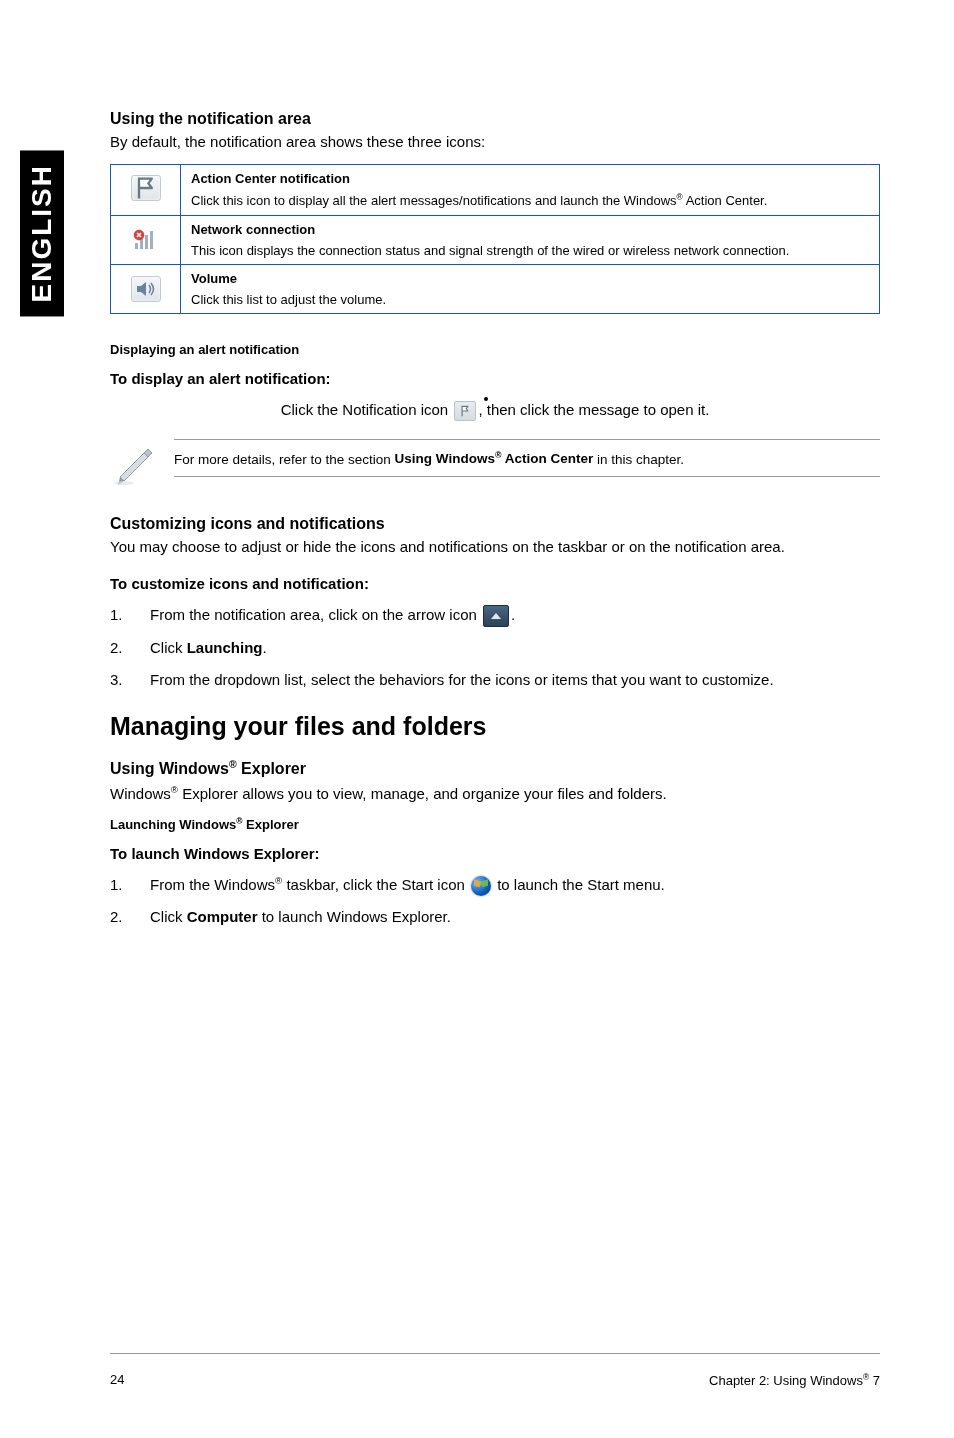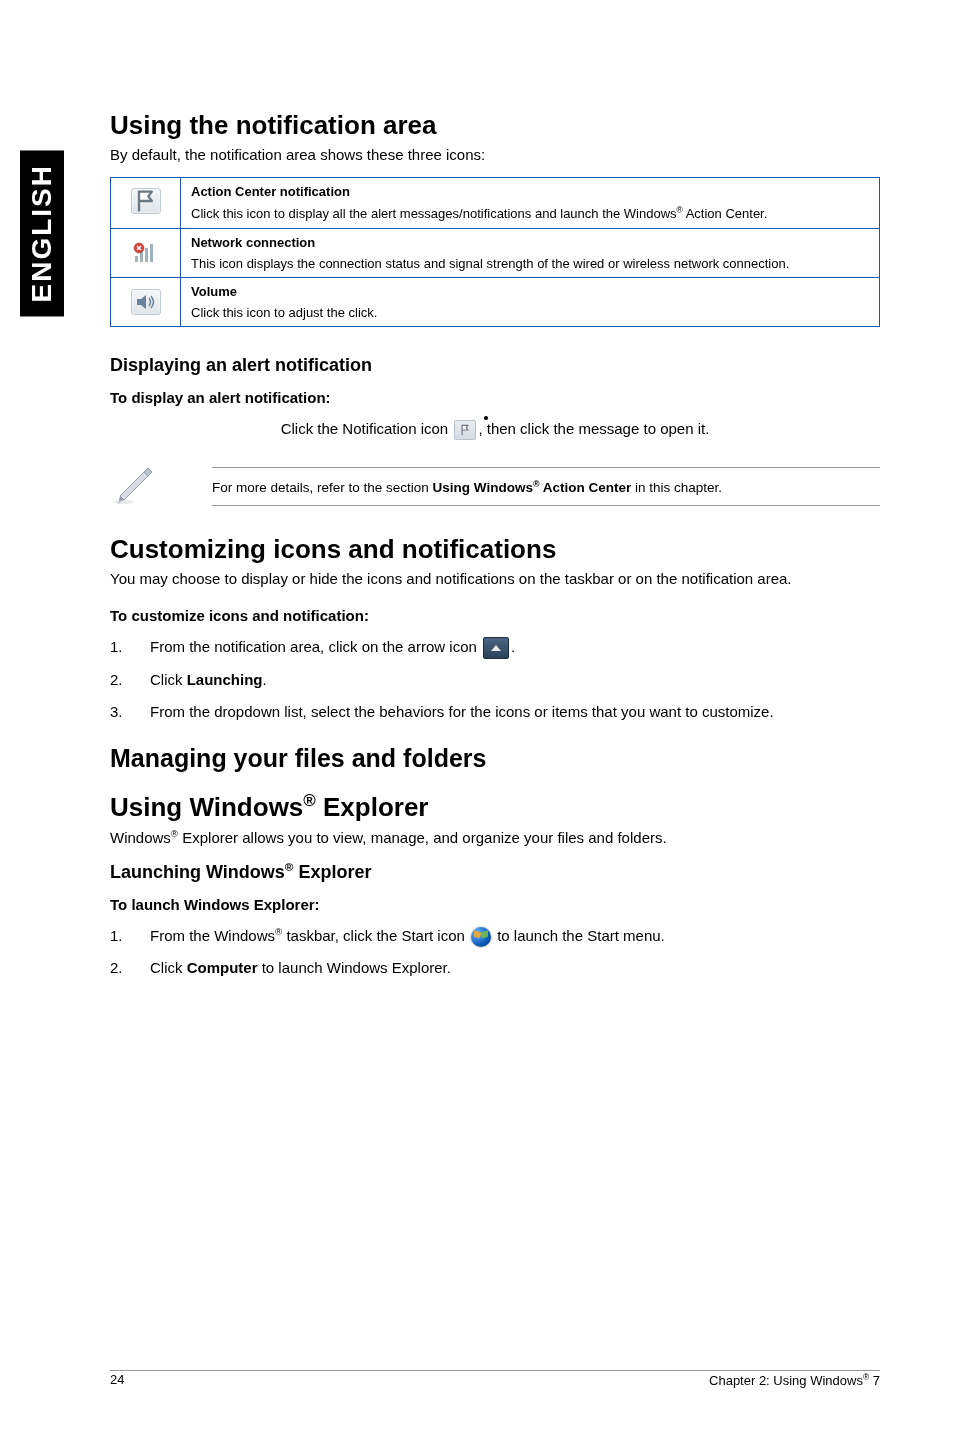--- a/index.html
+++ b/index.html
@@ -28,21 +28,21 @@
     font-family: Arial, Helvetica, sans-serif;
     transform: rotate(180deg);
   }
   .page {
     position: absolute;
     left: 110px;
     top: 110px;
     width: 770px;
   }
   h2.section {
-    font-size: 26px;
+    font-size: 16px;
     font-weight: bold;
     margin: 0 0 4px 0;
   }
   p.body {
     font-size: 15px;
     margin: 4px 0 12px 0;
     line-height: 1.35;
   }
   table.notif {
     width: 100%;
@@ -67,21 +67,21 @@
     font-weight: bold;
     font-size: 13px;
     display: block;
     margin-bottom: 6px;
   }
   .cell-desc {
     font-size: 13px;
     display: block;
   }
   h3.subsection {
-    font-size: 18px;
+    font-size: 13px;
     font-weight: bold;
     margin: 0 0 2px 0;
   }
   .bold-line {
     font-weight: bold;
     font-size: 15px;
     margin: 13px 0 10px 0;
   }
   .bullet-row {
     display: flex;
@@ -104,23 +104,22 @@
     background: linear-gradient(#e8ecef,#d5dbe0);
     border: 1px solid #b8c3cc;
     border-radius: 2px;
     vertical-align: middle;
     margin: 0 2px;
     position: relative;
   }
   .inline-flag-icon svg { width: 14px; height: 14px; }
   .note-block {
     display: flex;
-    align-items: flex-end;
+    align-items: flex-start;
     margin: 10px 0 28px 0;
-    gap: 38px;
   }
   .pencil-icon {
     width: 48px;
     height: 48px;
     flex-shrink: 0;
     margin-right: 16px;
   }
   .note-content {
     flex: 1;
     border-top: 1px solid #999;
@@ -165,21 +164,21 @@
     font-size: 25px;
     font-weight: bold;
     margin: 22px 0 18px 0;
   }
   .footer {
     position: absolute;
     bottom: 50px;
     left: 110px;
     width: 770px;
     border-top: 1px solid #999;
-    padding-top: 1px;
+    padding-top: 18px;
     font-size: 13px;
     display: flex;
     justify-content: space-between;
   }
   .sup { font-size: 0.65em; vertical-align: super; }
   .flag-large {
     width: 30px; height: 26px;
     background: linear-gradient(#f4f6f8,#e0e5ea);
     border: 1px solid #c2cbd3;
     border-radius: 3px;
@@ -279,21 +278,21 @@
         <span class="vol-large">
           <svg width="22" height="18" viewBox="0 0 22 18">
             <path d="M2 6 L6 6 L11 2 L11 16 L6 12 L2 12 Z" fill="#6a829a"></path>
             <path d="M14 5 Q17 9 14 13" fill="none" stroke="#6a829a" stroke-width="1.5"></path>
             <path d="M16 3 Q21 9 16 15" fill="none" stroke="#6a829a" stroke-width="1.5"></path>
           </svg>
         </span>
       </td>
       <td>
         <span class="cell-title">Volume</span>
-        <span class="cell-desc">Click this icon to adjust the click.</span>
+        <span class="cell-desc">Click this list to adjust the volume.</span>
       </td>
     </tr>
   </tbody>
     </table>
 
   <h3 class="subsection">Displaying an alert notification</h3>
   <div class="bold-line">To display an alert notification:</div>
 
   <div class="bullet-row">
     <span class="bullet-dot"></span>
@@ -314,21 +313,21 @@
         <path d="M10 38 L8 46 L14 42 Z" fill="#8f9ca7"></path>
         <ellipse cx="14" cy="44" rx="10" ry="2" fill="#d9dde1" opacity="0.6"></ellipse>
       </svg>
     </span>
     <div class="note-content">
       <span>For more details, refer to the section </span><b><span>Using Windows</span><span class="sup">®</span><span> Action Center</span></b><span> in this chapter.</span>
     </div>
   </div>
 
   <h2 class="section">Customizing icons and notifications</h2>
-  <p class="body">You may choose to display or hide the icons and notifications on the taskbar or on the notification area.</p>
+  <p class="body">You may choose to adjust or hide the icons and notifications on the taskbar or on the notification area.</p>
 
   <div class="bold-line" style="margin-top:18px;">To customize icons and notification:</div>
 
   <ul class="ol-list">
     <li>
       <span class="ol-num">1.</span>
       <span>
         <span>From the notification area, click on the arrow icon </span><span class="arrow-btn"></span><span>.</span>
       </span>
     </li>

